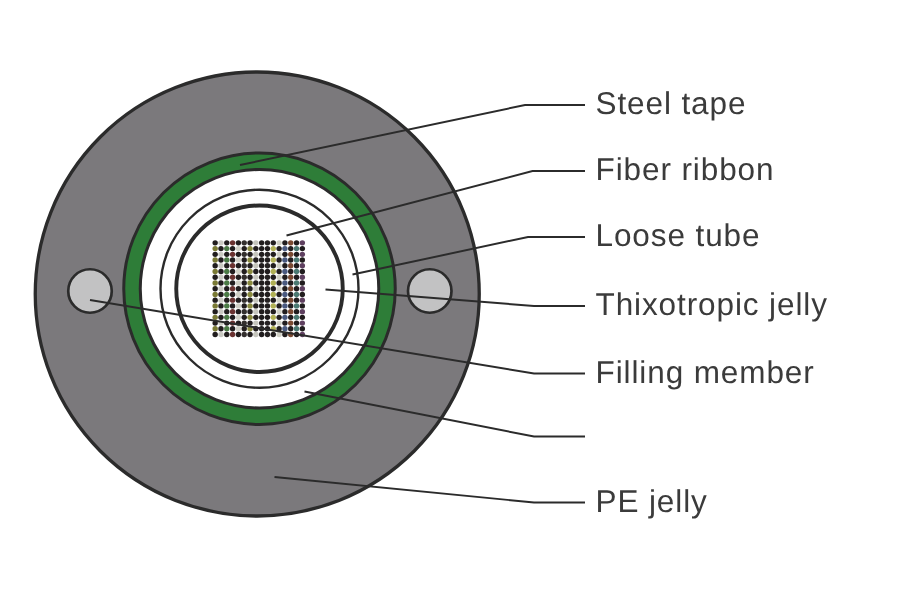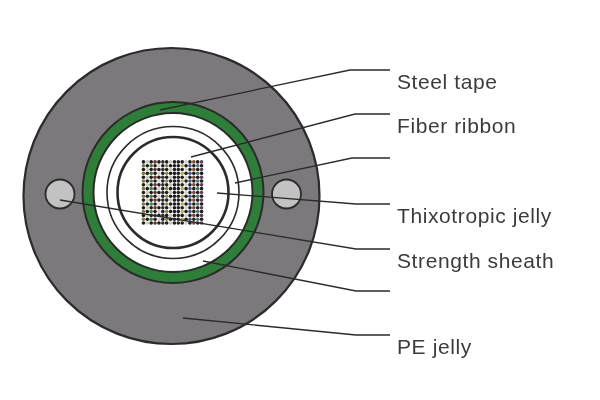--- a/index.html
+++ b/index.html
@@ -16,21 +16,21 @@
     font-family: "Liberation Sans", sans-serif;
   }
   .stage svg {
     position: absolute;
     left: 0;
     top: 0;
   }
   .label-column {
     position: absolute;
     left: 397px;
-    top: 12px;
+    top: 0;
     width: 200px;
     height: 304px;
   }
   .diagram-label {
     position: absolute;
     left: 0;
     font-size: 21px;
     letter-spacing: 0.6px;
     line-height: 26px;
     color: #3b3b3b;
@@ -327,17 +327,18 @@
       <polyline points="191,157 355,114 390,114" fill="none" stroke="#2b2b2b" stroke-width="1.3"></polyline>
       <polyline points="235,183 352,158 390,158" fill="none" stroke="#2b2b2b" stroke-width="1.3"></polyline>
       <polyline points="217,193 356,204 390,204" fill="none" stroke="#2b2b2b" stroke-width="1.3"></polyline>
       <polyline points="60,200 356,249 390,249" fill="none" stroke="#2b2b2b" stroke-width="1.3"></polyline>
       <polyline points="203,261 356,291 390,291" fill="none" stroke="#2b2b2b" stroke-width="1.3"></polyline>
       <polyline points="183,318 356,335 390,335" fill="none" stroke="#2b2b2b" stroke-width="1.3"></polyline>
     </svg>
   <div class="label-column" id="label-column">
       <div class="diagram-label" style="top: 57px;">Steel tape</div>
       <div class="diagram-label" style="top: 101px; text-align: right;">Fiber ribbon</div>
+      <div class="diagram-label" style="top: 145px;">Loose tube</div>
       <div class="diagram-label" style="top: 191px; text-align: right;">Thixotropic jelly</div>
-      <div class="diagram-label" style="top: 236px;">Strength sheath</div>
+      <div class="diagram-label" style="top: 236px;">Filling member</div>
       <div class="diagram-label" style="top: 322px;">PE jelly</div>
     </div>
 </div>
 
 </body></html>

